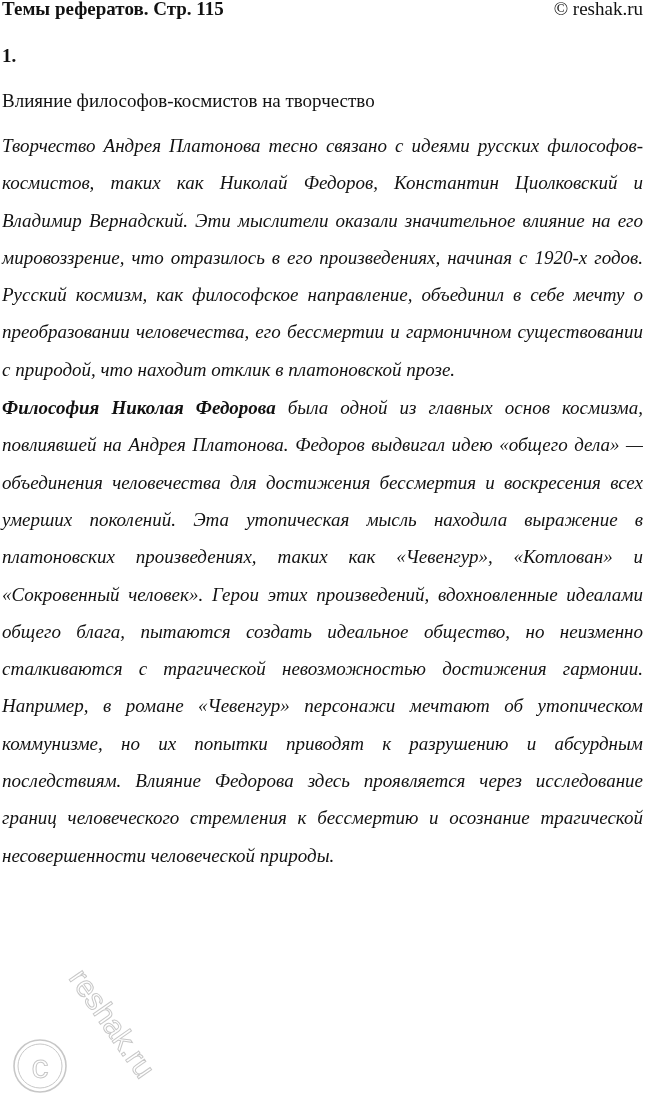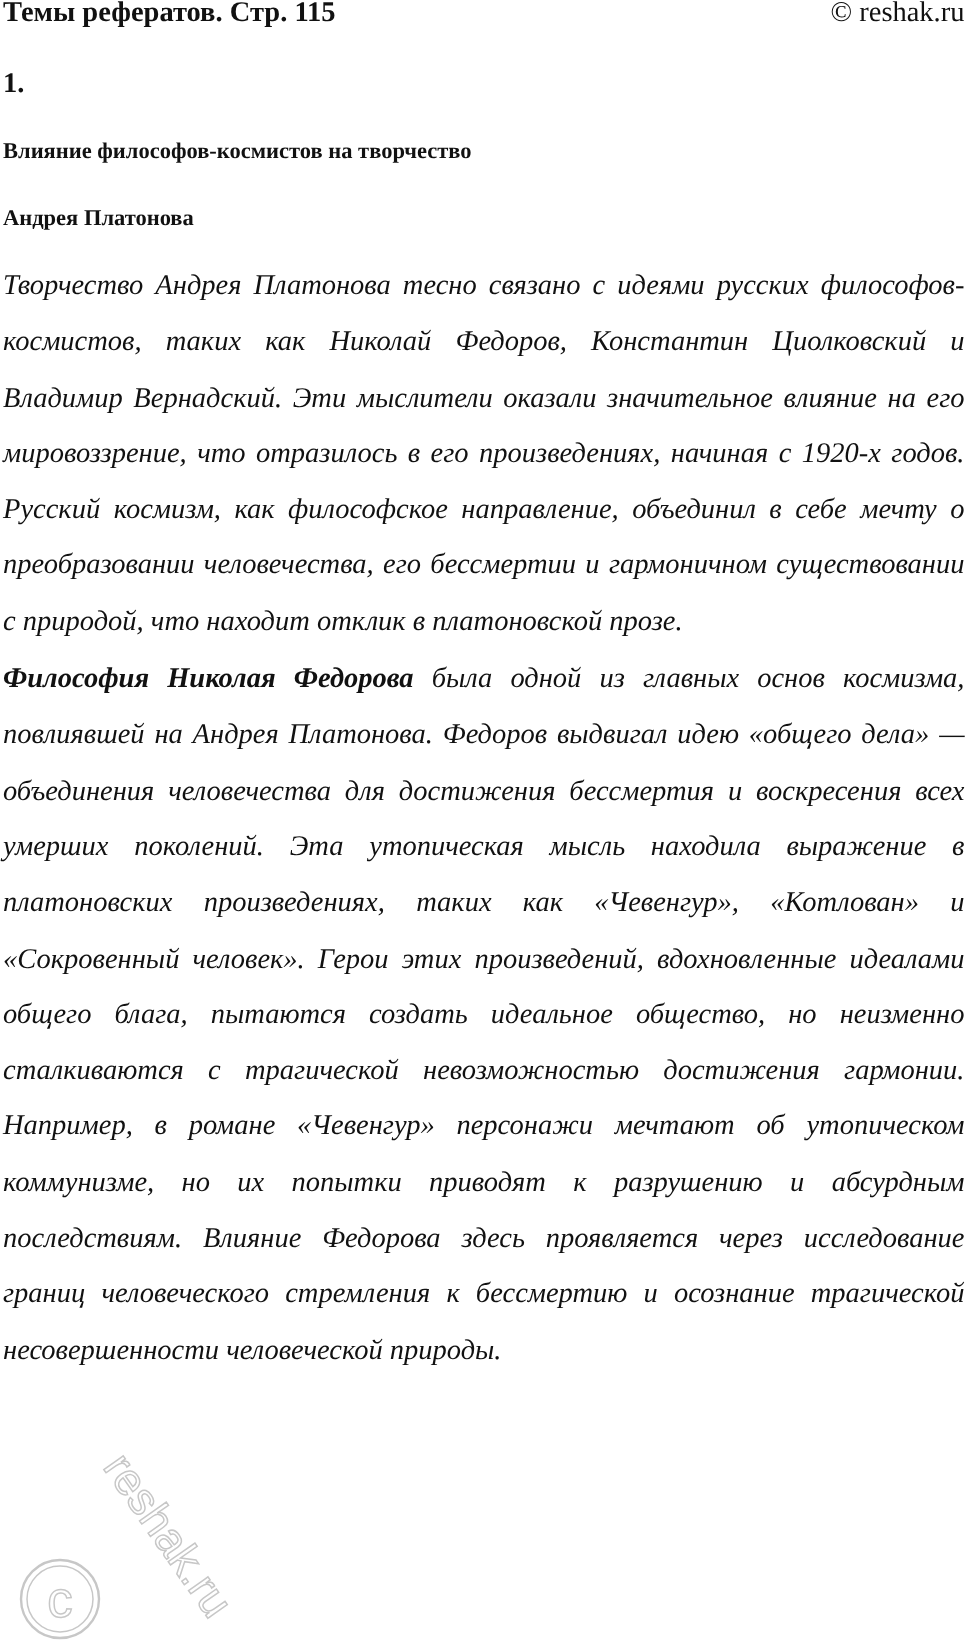--- a/index.html
+++ b/index.html
@@ -44,22 +44,22 @@
       left: 2px;
       width: 641px;
     }
     .num {
       font-weight: bold;
       font-size: 19px;
       line-height: 24px;
       margin: 0 0 21px 0;
     }
     .heading {
-      font-weight: bold;
-      font-size: 15px;
+      font-weight: normal;
+      font-size: 19px;
       line-height: 24px;
       margin: 0 0 21px 0;
     }
     .para {
       font-size: 19px;
       line-height: 37.3px;
       text-align: justify;
       margin: 0 0 8px 0;
       margin-top: -7px;
       font-style: italic;
@@ -81,21 +81,20 @@
 <body>
 
 <div class="header">
   <div class="header-title">Темы рефератов. Стр. 115</div>
   <div class="header-site">© reshak.ru</div>
 </div>
 
 <div class="content">
   <div class="num">1.</div>
   <div class="heading">Влияние философов-космистов на творчество</div>
-  <div class="heading">Андрея Платонова</div>
 
   <p class="para">
     <span>Творчество Андрея Платонова тесно связано с идеями русских философов-космистов, таких как Николай Федоров, Константин Циолковский и Владимир Вернадский. Эти мыслители оказали значительное влияние на его мировоззрение, что отразилось в его произведениях, начиная с 1920-х годов. Русский космизм, как философское направление, объединил в себе мечту о преобразовании человечества, его бессмертии и гармоничном существовании с природой, что находит отклик в платоновской прозе.</span>
   </p>
 
   <p class="para"><b>Философия Николая Федорова</b><span> была одной из главных основ космизма, повлиявшей на Андрея Платонова. Федоров выдвигал идею «общего дела» — объединения человечества для достижения бессмертия и воскресения всех умерших поколений. Эта утопическая мысль находила выражение в платоновских произведениях, таких как «Чевенгур», «Котлован» и «Сокровенный человек». Герои этих произведений, вдохновленные идеалами общего блага, пытаются создать идеальное общество, но неизменно сталкиваются с трагической невозможностью достижения гармонии. Например, в романе «Чевенгур» персонажи мечтают об утопическом коммунизме, но их попытки приводят к разрушению и абсурдным последствиям. Влияние Федорова здесь проявляется через исследование границ человеческого стремления к бессмертию и осознание трагической несовершенности человеческой природы.</span></p>
 
 </div>
 
 <svg class="watermark" viewBox="0 0 170 170" xmlns="http://www.w3.org/2000/svg">

